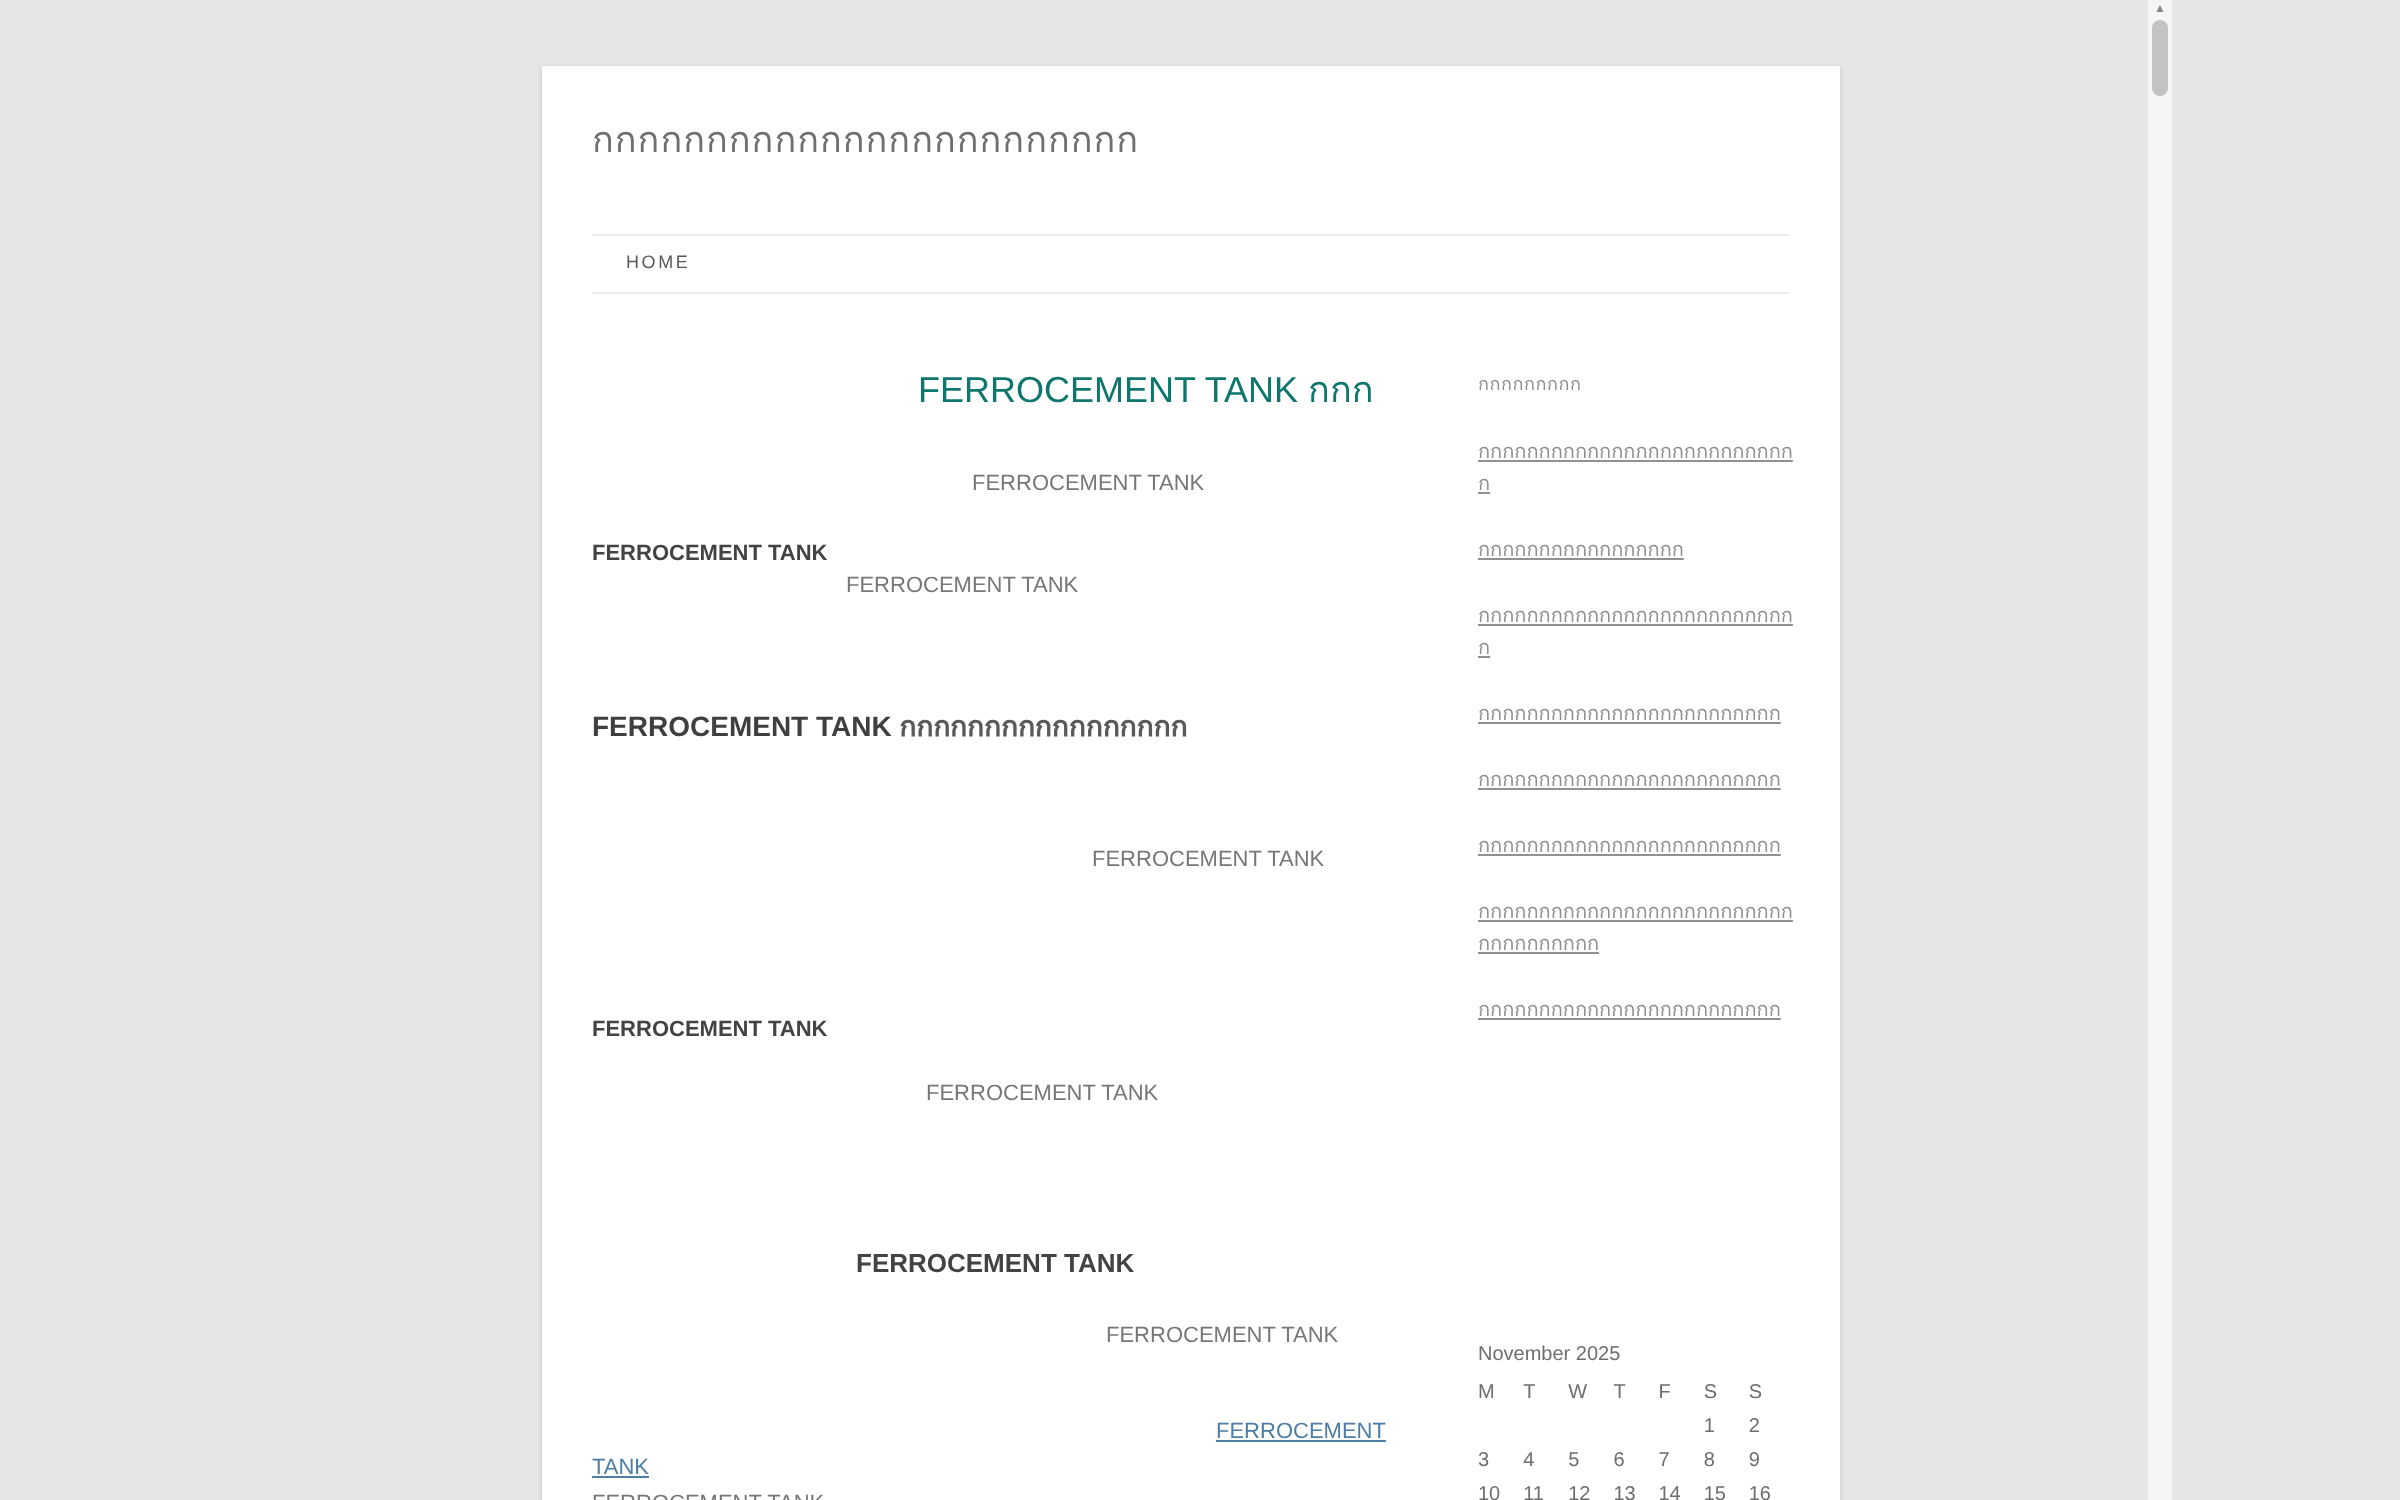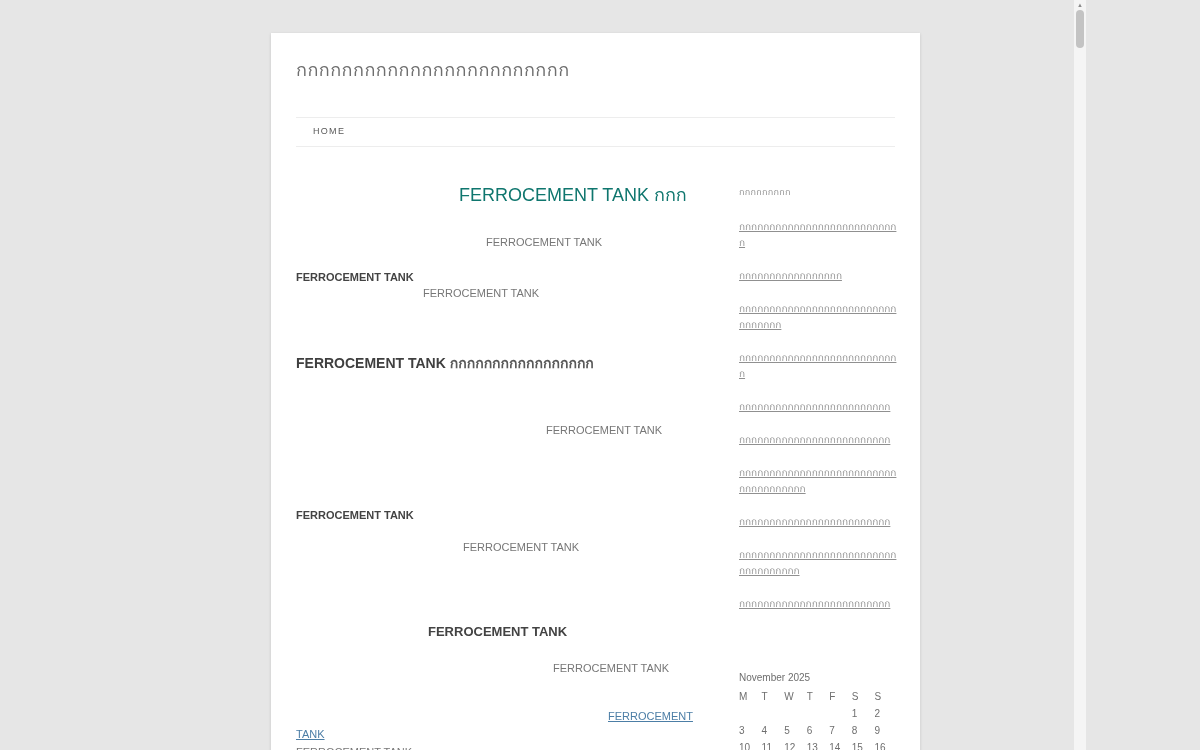--- a/index.html
+++ b/index.html
@@ -104,25 +104,23 @@
       <div class="aline a-l7">FERROCEMENT TANK</div>
       <a class="a-link a-link1">FERROCEMENT</a>
       <a class="a-link a-link2">TANK </a>
       <div class="aline a-l8">FERROCEMENT TANK</div>
     </div>
 
     <div class="sidebar">
       <div class="widget-title">กกกกกกกกก</div>
       <a class="s-link">กกกกกกกกกกกกกกกกกกกกกกกกกกก</a>
       <a class="s-link">กกกกกกกกกกกกกกกกก</a>
-      <a class="s-link">กกกกกกกกกกกกกกกกกกกกกกกกกกกกกกกกก</a>
       <a class="s-link">กกกกกกกกกกกกกกกกกกกกกกกกกกก</a>
       <a class="s-link">กกกกกกกกกกกกกกกกกกกกกกกกก</a>
       <a class="s-link">กกกกกกกกกกกกกกกกกกกกกกกกก</a>
-      <a class="s-link">กกกกกกกกกกกกกกกกกกกกกกกกกกกกกกกกกกกกก</a>
       <a class="s-link">กกกกกกกกกกกกกกกกกกกกกกกกก</a>
       <a class="s-link">กกกกกกกกกกกกกกกกกกกกกกกกกกกกกกกกกกกก</a>
       <a class="s-link">กกกกกกกกกกกกกกกกกกกกกกกกก</a>
     </div>
 
     <div class="calendar">
       <div class="cal-caption">November 2025</div>
       <table class="cal">
         <tbody>
             <tr>

